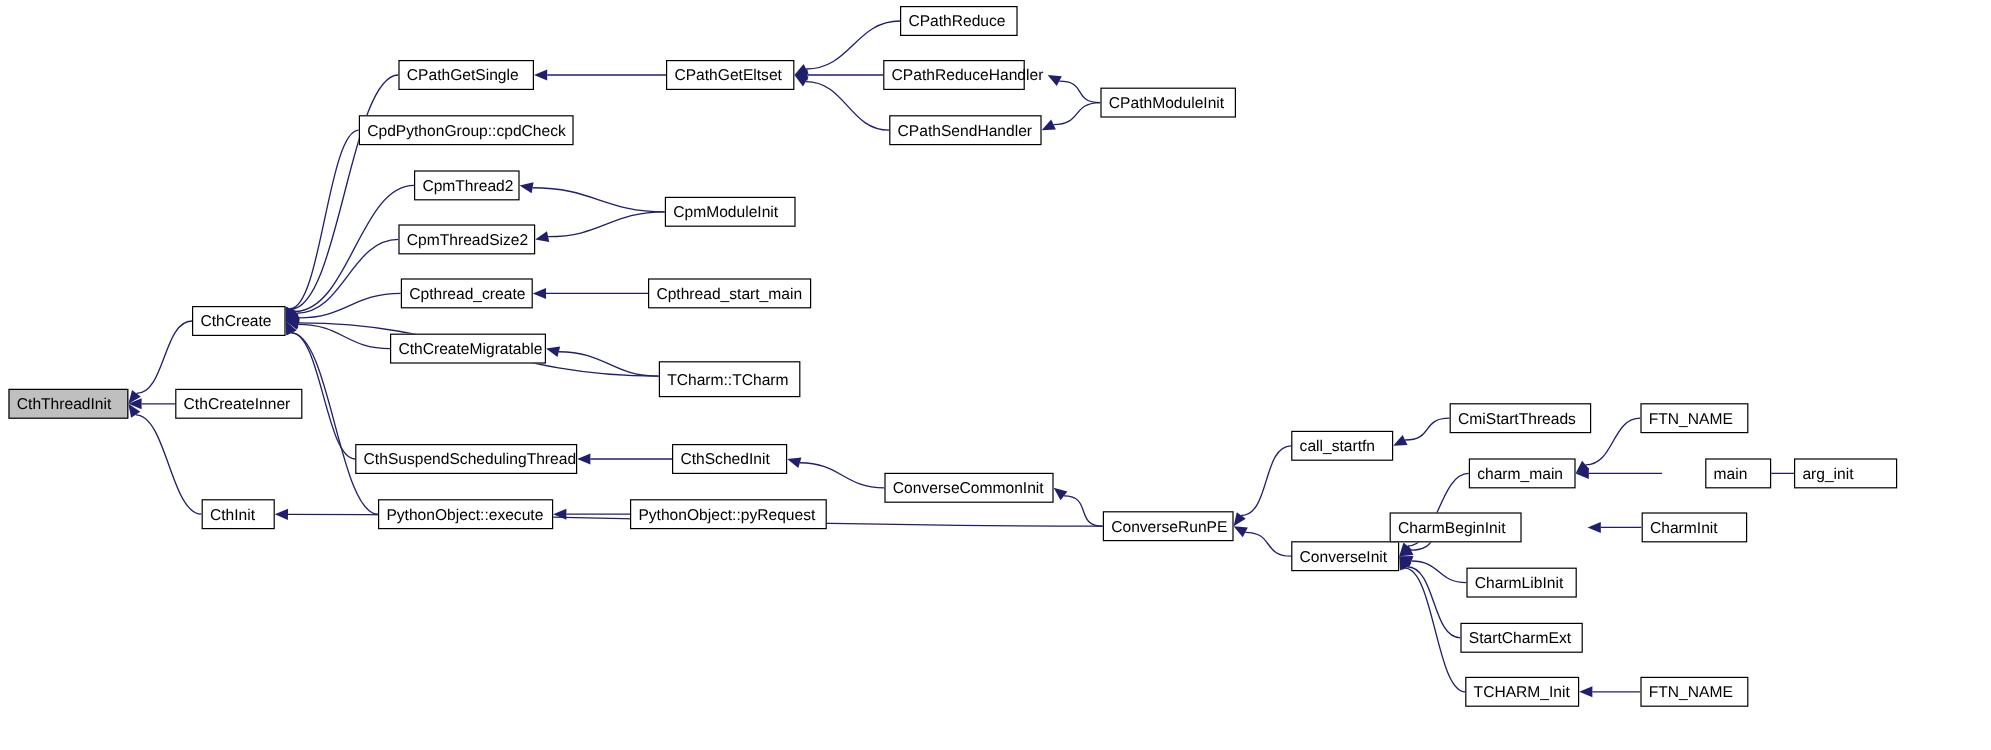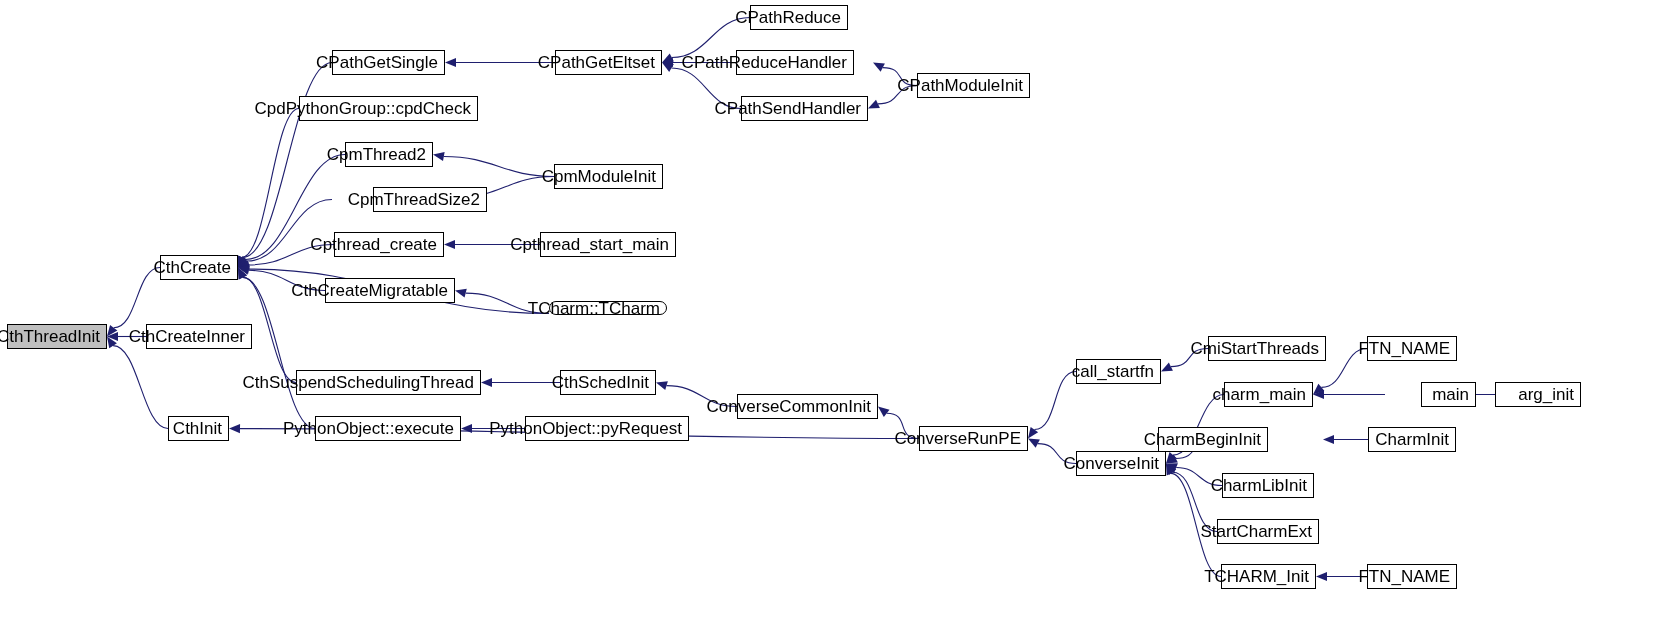--- a/index.html
+++ b/index.html
@@ -1,21 +1,21 @@
 <!DOCTYPE html>
 <html><head>
 <meta charset="utf-8">
 <style>
   html,body{margin:0;padding:0;background:#ffffff;}
   #canvas{position:relative;width:1659px;height:625px;background:#ffffff;overflow:hidden;
           font-family:"Liberation Sans", sans-serif;}
   #edges{position:absolute;left:0;top:0;width:1659px;height:625px;}
   .node{position:absolute;box-sizing:border-box;border:1px solid #000000;background:#ffffff;
-        display:flex;align-items:center;justify-content:flex-end;color:#000000;
-        font-family:"Liberation Sans", sans-serif;font-size:17px;line-height:1;white-space:nowrap;}
+        display:flex;align-items:center;justify-content:flex-start;color:#000000;
+        font-family:"Liberation Sans", sans-serif;font-size:13px;line-height:1;white-space:nowrap;}
   .node.root{background:#bfbfbf;}
   .node .lbl{display:block;padding:0 6px;}
 </style>
 </head>
 <body>
 
 <div id="canvas">
   <svg id="edges" width="1659" height="625" viewBox="0 0 1659 625">
       <path d="M 160 267.5 C 136 267.5 137.70070679842172 327.7764383190359 113.7007067984217 327.7764383190359" fill="none" stroke="#1f1f6e" stroke-width="1.1"></path>
       <polygon points="107,336.5 110.0526719136549,324.9743245669686 117.3487416831885,330.57855207110316" fill="#1f1f6e"></polygon>
@@ -113,21 +113,21 @@
       </div>
       <div class="node" style="left: 332px; top: 50px; width: 113px; height: 25px;">
         <span class="lbl">CPathGetSingle</span>
       </div>
       <div class="node" style="left: 299px; top: 96px; width: 179px; height: 25px;">
         <span class="lbl">CpdPythonGroup::cpdCheck</span>
       </div>
       <div class="node" style="left: 345px; top: 142px; width: 88px; height: 25px;">
         <span class="lbl">CpmThread2</span>
       </div>
-      <div class="node" style="left: 332px; top: 187px; width: 114px; height: 25px; margin-left: 41px;">
+      <div class="node" style="left: 332px; top: 187px; width: 114px; height: 25px;">
         <span class="lbl">CpmThreadSize2</span>
       </div>
       <div class="node" style="left: 334px; top: 232px; width: 110px; height: 25px;">
         <span class="lbl">Cpthread_create</span>
       </div>
       <div class="node" style="left: 325px; top: 278px; width: 130px; height: 25px;">
         <span class="lbl">CthCreateMigratable</span>
       </div>
       <div class="node" style="left: 296px; top: 370px; width: 185px; height: 25px;">
         <span class="lbl">CthSuspendSchedulingThread</span>
@@ -149,21 +149,21 @@
       </div>
       <div class="node" style="left: 917px; top: 73px; width: 113px; height: 25px;">
         <span class="lbl">CPathModuleInit</span>
       </div>
       <div class="node" style="left: 554px; top: 164px; width: 109px; height: 25px;">
         <span class="lbl">CpmModuleInit</span>
       </div>
       <div class="node" style="left: 540px; top: 232px; width: 136px; height: 25px;">
         <span class="lbl">Cpthread_start_main</span>
       </div>
-      <div class="node" style="left: 549px; top: 301px; width: 118px; height: 14px; border-radius: 10px;">
+      <div class="node" style="left: 549px; top: 301px; width: 118px; height: 30px;">
         <span class="lbl">TCharm::TCharm</span>
       </div>
       <div class="node" style="left: 560px; top: 370px; width: 96px; height: 25px;">
         <span class="lbl">CthSchedInit</span>
       </div>
       <div class="node" style="left: 525px; top: 416px; width: 164px; height: 25px;">
         <span class="lbl">PythonObject::pyRequest</span>
       </div>
       <div class="node" style="left: 737px; top: 394px; width: 141px; height: 25px;">
         <span class="lbl">ConverseCommonInit</span>

